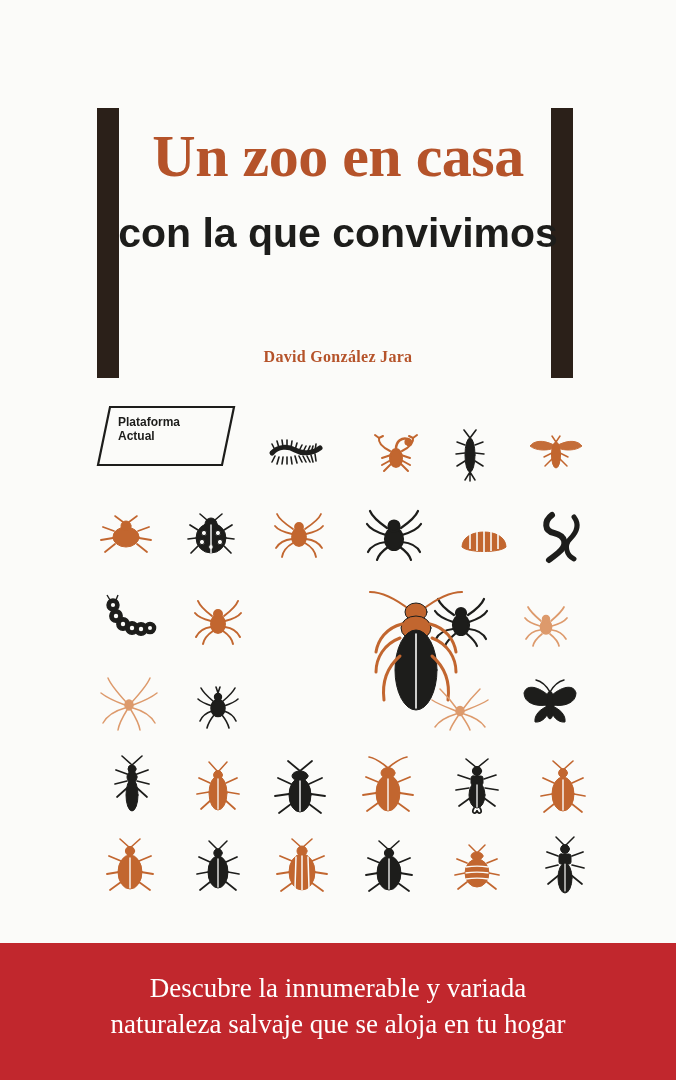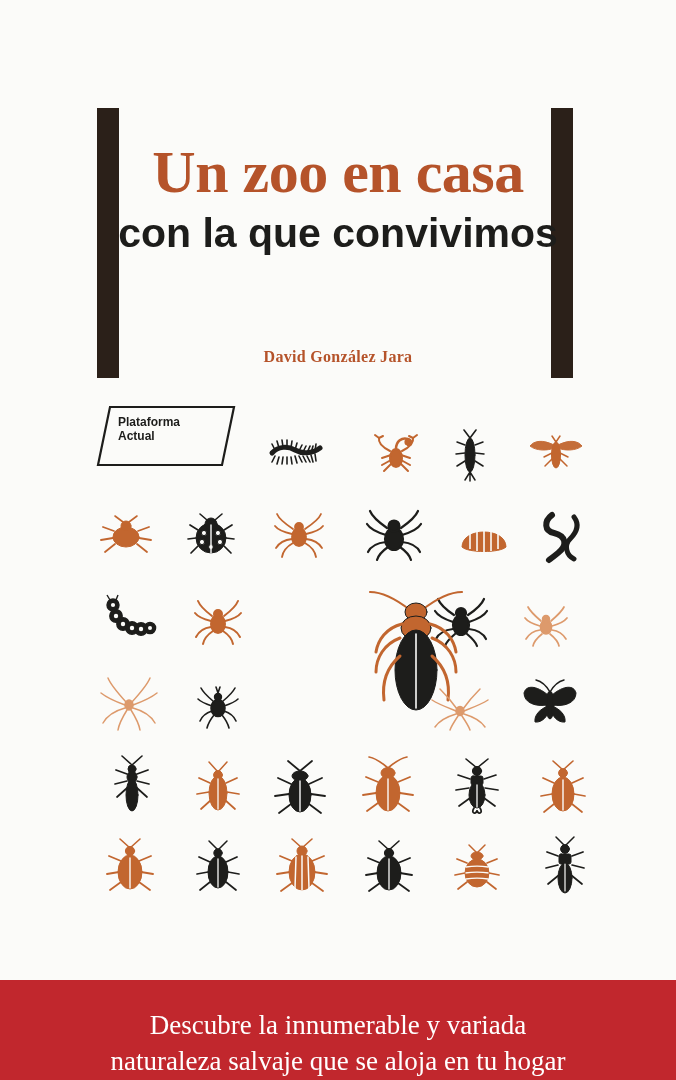--- a/index.html
+++ b/index.html
@@ -36,21 +36,21 @@
     height: 270px;
     background: #2b2019;
   }
   .bar-left  { left: 97px; }
   .bar-right { left: 551px; }
 
   .title-main {
     position: absolute;
     left: 120px;
     right: 120px;
-    top: 34px;
+    top: 18px;
     text-align: center;
     font-family: "Liberation Serif", serif;
     font-weight: bold;
     font-size: 60px;
     line-height: 1.02;
     color: #b5532a;
     letter-spacing: -0.5px;
   }
   .subtitle {
     position: absolute;
@@ -119,21 +119,21 @@
     width: 104px;
     height: 130px;
   }
 
   
   .band {
     position: absolute;
     left: 0;
     right: 0;
     bottom: 0;
-    height: 100px;
+    height: 137px;
     background: #c1272d;
     margin-top: 7px;
   }
   .band-text {
     position: absolute;
     left: 40px;
     right: 40px;
     top: 28px;
     text-align: center;
     font-family: "Liberation Serif", serif;

